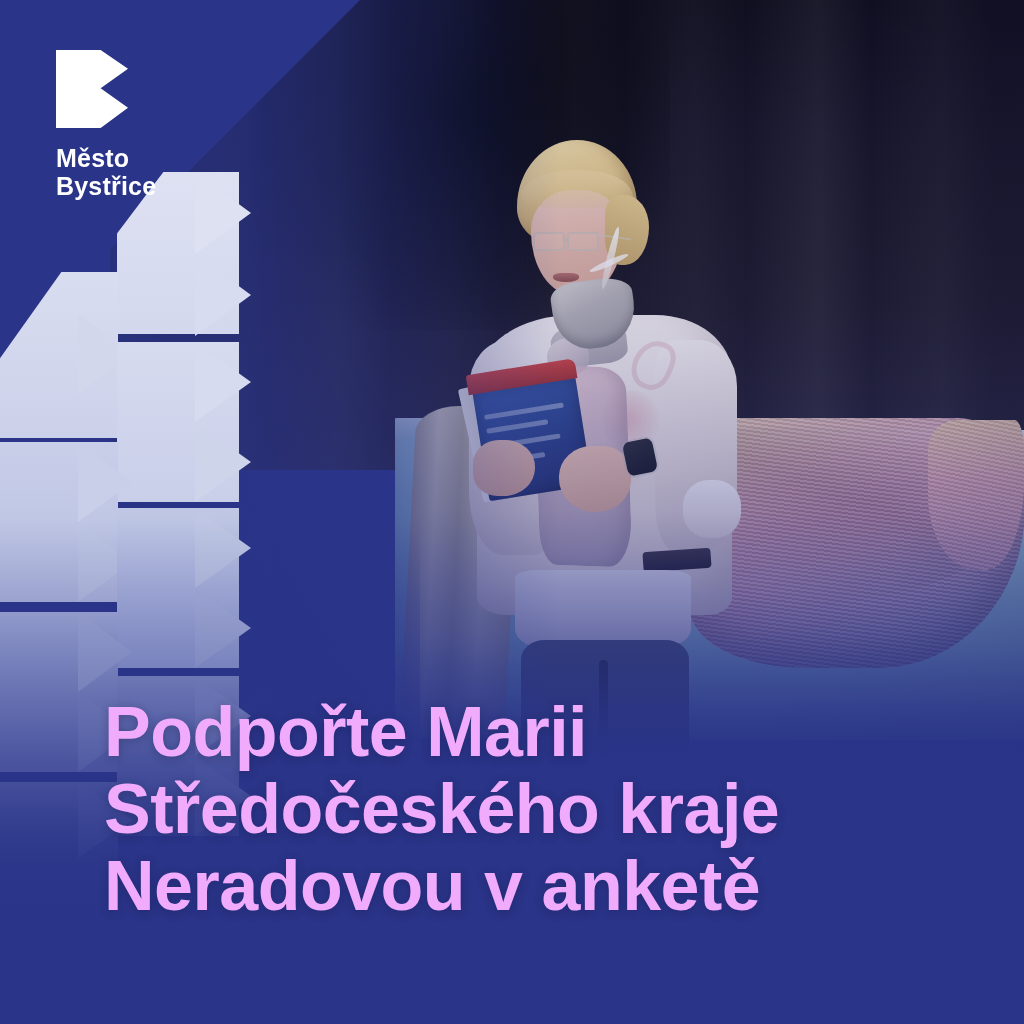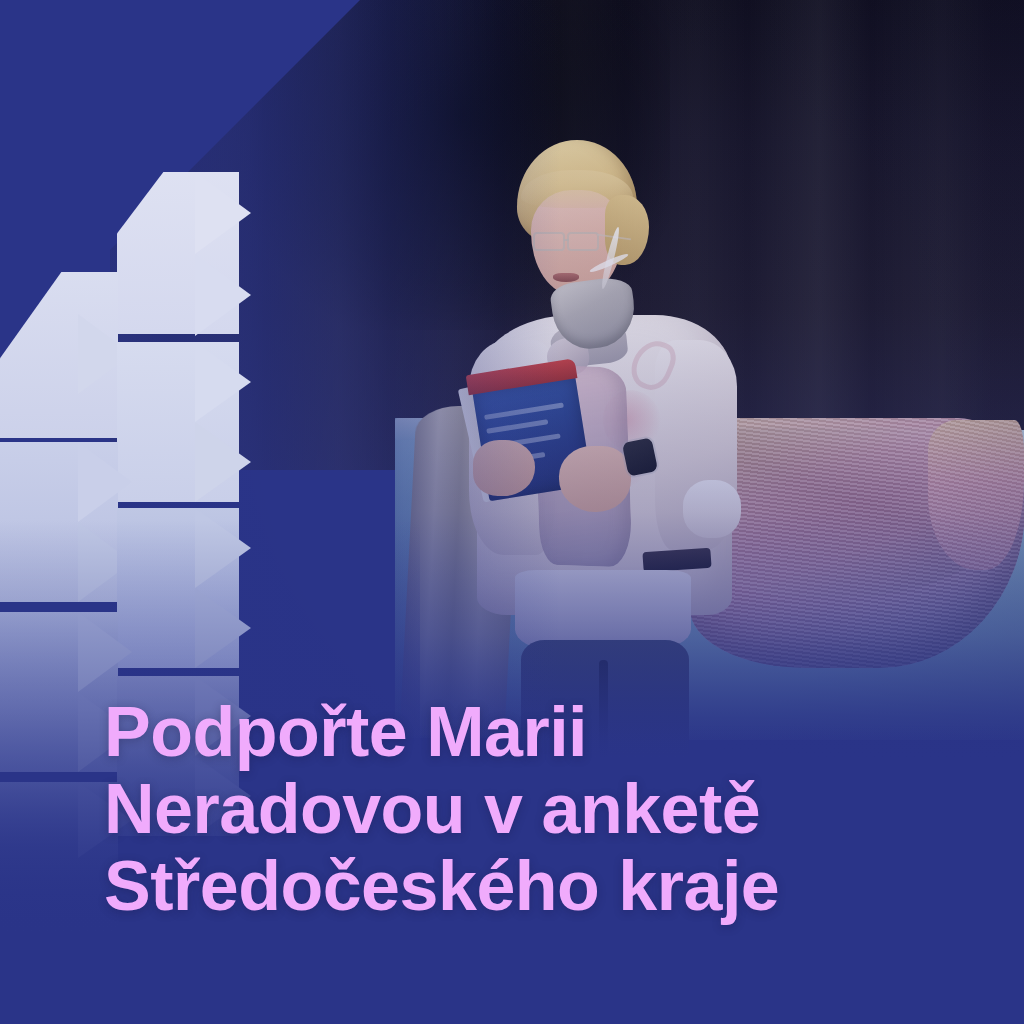--- a/index.html
+++ b/index.html
@@ -559,20 +559,25 @@
     <div class="chev" style="left:0px; top:782px; width:118px; height:150px;
                 background:linear-gradient(180deg,#7a85c1 0%,#3d4896 70%,#2a3488 100%);"></div>
     <div class="chev" style="left:78px; top:782px; width:54px; height:76px;
                 clip-path:polygon(0 0,100% 50%,0 100%);
                 background:#7a85c1;"></div>
 
     <div style="position:absolute; left:0; top:520px; width:420px; height:420px;
                 background:linear-gradient(180deg, rgba(42,52,136,0) 0%, rgba(42,52,136,0.45) 45%, rgba(42,52,136,0.88) 78%, #2a3488 100%);"></div>
   </div>
 
+  <div class="logo">
+    <div class="logo-mark"></div>
+    <div class="logo-text"><span>Město</span>
+<span>Bystřice</span></div>
+  </div>
 
   <div class="headline">
     <div>Podpořte Marii</div>
+    <div>Středočeského kraje</div>
     <div>Neradovou v anketě</div>
-    <div>Středočeského kraje</div>
   </div>
 
 </div>
 
 </body></html>

